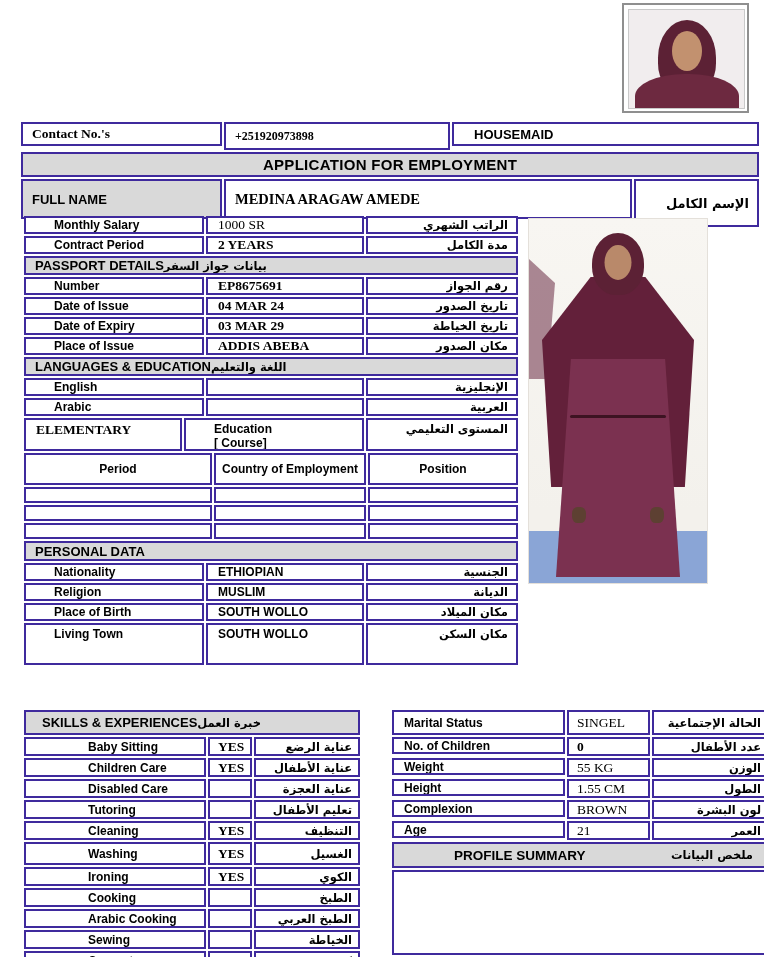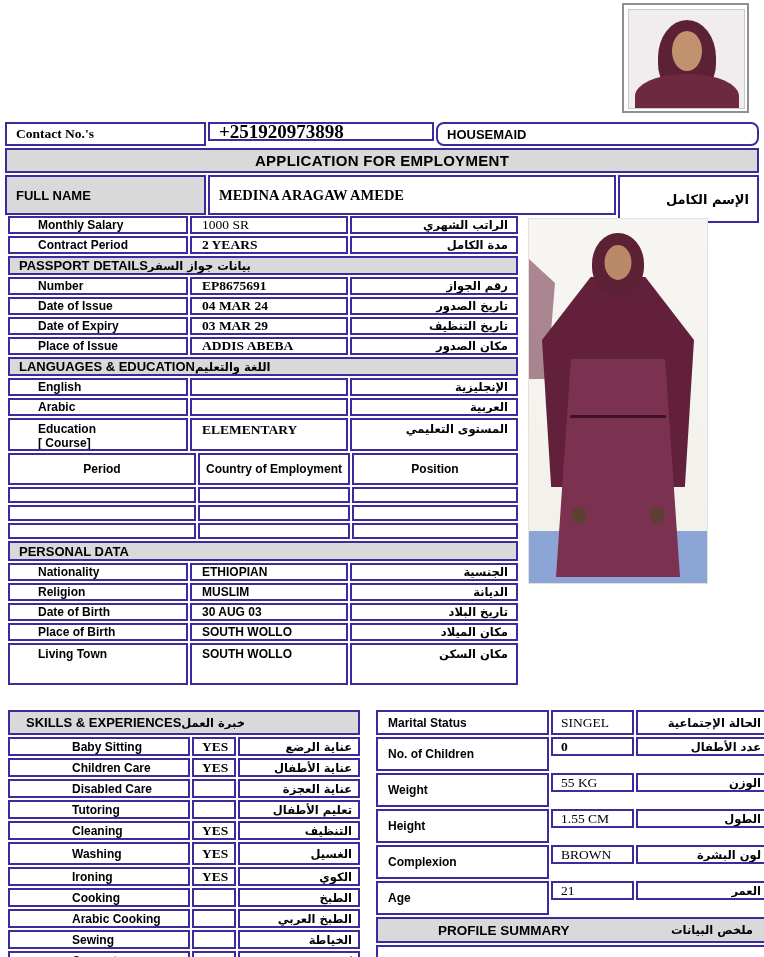--- a/index.html
+++ b/index.html
@@ -4,36 +4,36 @@
 <style>
   :root{
     --border:#3f2a9d;
     --headerbg:#d9d9d9;
   }
   html,body{margin:0;padding:0;}
   body{background:#fff;font-family:"Liberation Sans",sans-serif;color:#000;}
   .page{position:relative;width:764px;height:957px;background:#fff;overflow:hidden;}
 
   
-  .row{display:flex;gap:2px;margin-bottom:2px;}
+  .row{display:flex;gap:2px;margin-bottom:2px;margin-left:16px;}
   .c{border:2px solid var(--border);background:#fff;box-sizing:border-box;
      display:flex;align-items:center;font-size:12px;font-weight:bold;overflow:hidden;white-space:nowrap;}
   .hdr{background:var(--headerbg);}
   .serif{font-family:"Liberation Serif",serif;font-size:13.5px;}
   .reg{font-weight:normal;}
   .ar{font-family:"DejaVu Sans",sans-serif;direction:rtl;justify-content:flex-start;
       padding-right:8px;font-size:11.5px;font-weight:bold;}
   .lblpad{padding-left:28px;}
   .valpad{padding-left:10px;}
 
   
   #toptable{position:absolute;left:5px;top:122px;width:754px;}
   #toptable .r1 .l{width:201px;height:24px;padding-left:9px;font-family:"Liberation Serif",serif;font-size:13.5px;}
-  #toptable .r1 .v{width:226px;height:19px;padding-left:9px;font-family:"Liberation Serif",serif;font-size:19px;}
-  #toptable .r1 .j{flex:1;height:24px;padding-left:9px;font-size:13px;border-radius:8px;}
+  #toptable .r1 .v{width:226px;height:28px;padding-left:9px;font-family:"Liberation Serif",serif;font-size:12px;}
+  #toptable .r1 .j{flex:1;height:24px;padding-left:20px;font-size:13px;}
   #toptable .r2 .t{flex:1;height:25px;justify-content:center;font-size:15px;letter-spacing:.3px;}
   #toptable .r3 .l{width:201px;height:40px;padding-left:9px;font-size:13px;}
   #toptable .r3 .v{width:408px;height:40px;padding-left:9px;font-family:"Liberation Serif",serif;font-size:14.5px;}
   #toptable .r3 .a{flex:1;height:48px;font-size:13px;}
 
   
   #lefttable{position:absolute;left:8px;top:216px;width:510px;}
   #lefttable .lbl{width:180px;height:18px;}
   #lefttable .val{width:158px;height:18px;}
   #lefttable .arc{flex:1;height:18px;}
@@ -53,21 +53,21 @@
   
   #skillblock{position:absolute;left:8px;top:710px;width:352px;}
   #skillblock .shead{flex:1;height:25px;padding-left:16px;font-size:13px;}
   #skillblock .slbl{width:182px;height:19px;padding-left:62px;}
   #skillblock .syes{width:44px;height:19px;padding-left:8px;}
   #skillblock .sar{flex:1;height:19px;padding-right:6px;}
   .h23{height:23px !important;}
 
   
   #rightblock{position:absolute;left:365px;top:710px;width:393px;padding-left:11px;}
-  #rightblock .rlbl{width:173px;height:34px;padding-left:10px;}
+  #rightblock .rlbl{width:173px;height:17px;padding-left:10px;}
   #rightblock .rval{width:83px;height:19px;padding-left:8px;}
   #rightblock .rar{flex:1;height:19px;padding-right:6px;}
   .h25{height:25px !important;}
   #rightblock .pshead{flex:1;height:26px;justify-content:space-between;padding:0 14px 0 60px;font-size:13.5px;}
   #rightblock .psbox{flex:1;height:85px;background:#fff;}
 
   
   #photo-top{position:absolute;left:622px;top:3px;width:127px;height:110px;
     border:2px solid #8f8f8f;background:#fff;padding:4px;box-sizing:border-box;}
   #photo-top .inner{position:relative;width:100%;height:100%;background:#f1edee;
@@ -156,21 +156,21 @@
       <div class="c arc ar">رقم الجواز</div>
     </div>
     <div class="row">
       <div class="c lbl lblpad">Date of Issue</div>
       <div class="c val serif valpad">04 MAR 24</div>
       <div class="c arc ar">تاريخ الصدور</div>
     </div>
     <div class="row">
       <div class="c lbl lblpad">Date of Expiry</div>
       <div class="c val serif valpad">03 MAR 29</div>
-      <div class="c arc ar">تاريخ التنظيف</div>
+      <div class="c arc ar">تاريخ الخياطة</div>
     </div>
     <div class="row">
       <div class="c lbl lblpad">Place of Issue</div>
       <div class="c val serif valpad">ADDIS ABEBA</div>
       <div class="c arc ar">مكان الصدور</div>
     </div>
 
     <div class="row">
       <div class="c sec hdr">
         <span>LANGUAGES &amp; EDUCATION</span>
@@ -182,25 +182,25 @@
       <div class="c lbl lblpad">English</div>
       <div class="c val"></div>
       <div class="c arc ar">الإنجليزية</div>
     </div>
     <div class="row">
       <div class="c lbl lblpad">Arabic</div>
       <div class="c val"></div>
       <div class="c arc ar">العربية</div>
     </div>
     <div class="row">
+      <div class="c val serif valpad h33" style="align-items:flex-start;padding-top:2px;">ELEMENTARY</div>
       <div class="c lbl lblpad h33 twoline">
         <span>Education</span>
         <span>[ Course]</span>
       </div>
-      <div class="c val serif valpad h33" style="align-items:flex-start;padding-top:2px;">ELEMENTARY</div>
       <div class="c arc ar h33" style="align-items:flex-start;padding-top:2px;">المستوى التعليمي</div>
     </div>
 
 
     <div class="row">
       <div class="c pcol1 h32 colhead">Period</div>
       <div class="c pcol2 h32 colhead">Country of Employment</div>
       <div class="c pcol3 h32 colhead">Position</div>
     </div>
     <div class="row">
@@ -225,25 +225,20 @@
 
     <div class="row">
       <div class="c lbl lblpad">Nationality</div>
       <div class="c val valpad">ETHIOPIAN</div>
       <div class="c arc ar">الجنسية</div>
     </div>
     <div class="row">
       <div class="c lbl lblpad">Religion</div>
       <div class="c val valpad">MUSLIM</div>
       <div class="c arc ar">الديانة</div>
-    </div>
-    <div class="row">
-      <div class="c lbl lblpad">Date of Birth</div>
-      <div class="c val valpad">30 AUG 03</div>
-      <div class="c arc ar">تاريخ البلاد</div>
     </div>
     <div class="row">
       <div class="c lbl lblpad">Place of Birth</div>
       <div class="c val valpad">SOUTH WOLLO</div>
       <div class="c arc ar">مكان الميلاد</div>
     </div>
     <div class="row">
       <div class="c lbl lblpad h42" style="padding-top:2px;">Living Town</div>
       <div class="c val valpad h42" style="align-items:flex-start;padding-top:2px;">SOUTH WOLLO</div>
       <div class="c arc ar h42" style="align-items:flex-start;padding-top:2px;">مكان السكن</div>

